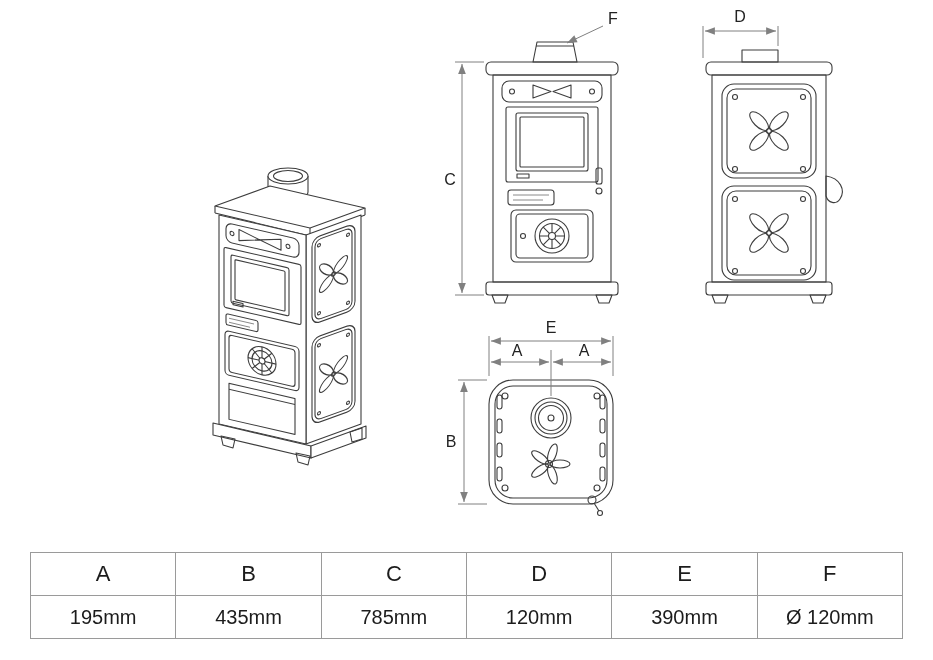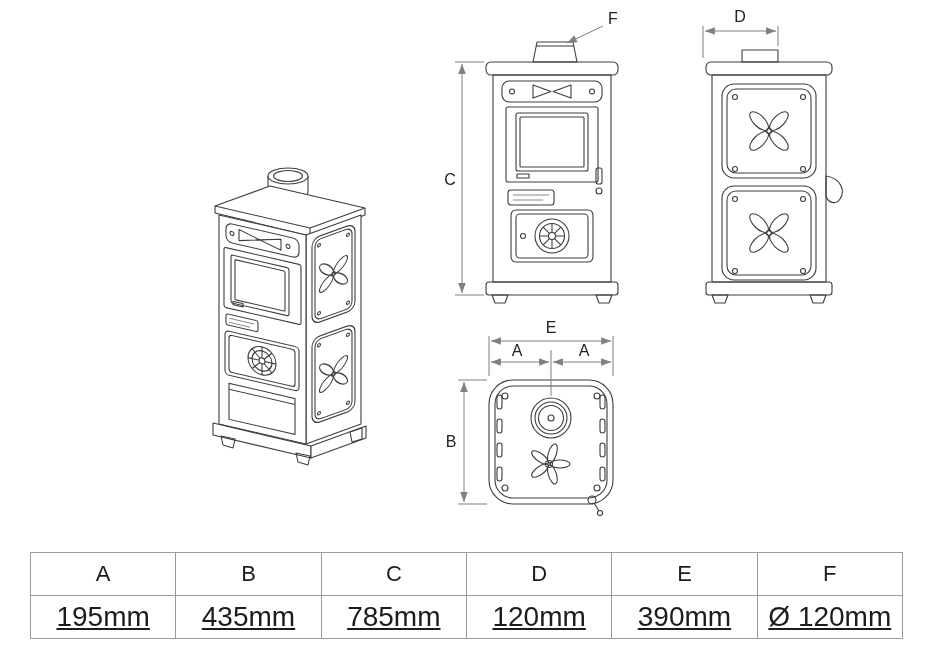--- a/index.html
+++ b/index.html
@@ -5,21 +5,21 @@
   html,body{margin:0;padding:0;background:#fff;}
   .canvas{position:relative;width:933px;height:660px;background:#ffffff;overflow:hidden;
           font-family:"Liberation Sans",sans-serif;}
   .drawing{position:absolute;left:0;top:0;}
   svg text{stroke:none;fill:#222;font-family:"Liberation Sans",sans-serif;font-size:16px;}
   .dim-table{position:absolute;left:30px;top:552px;width:873px;border-collapse:collapse;
              table-layout:fixed;background:#fff;}
   .dim-table th,.dim-table td{border:1px solid #9a9a9a;text-align:center;vertical-align:middle;
              color:#1c1c1c;font-weight:400;height:42px;padding:0;}
   .dim-table th{font-size:22px;}
-  .dim-table td{font-size:28px;text-decoration:underline;}
+  .dim-table td{font-size:20px;}
 </style>
 </head>
 <body>
 
 <div class="canvas">
 
 <svg class="drawing" width="933" height="548" viewBox="0 0 933 548">
   <defs>
     <marker id="arw" viewBox="0 0 10 8" markerWidth="11" markerHeight="9" refX="9.5" refY="4" orient="auto-start-reverse">
       <path d="M0.5,0.5 L9.5,4 L0.5,7.5 Z" fill="#808080"></path>

